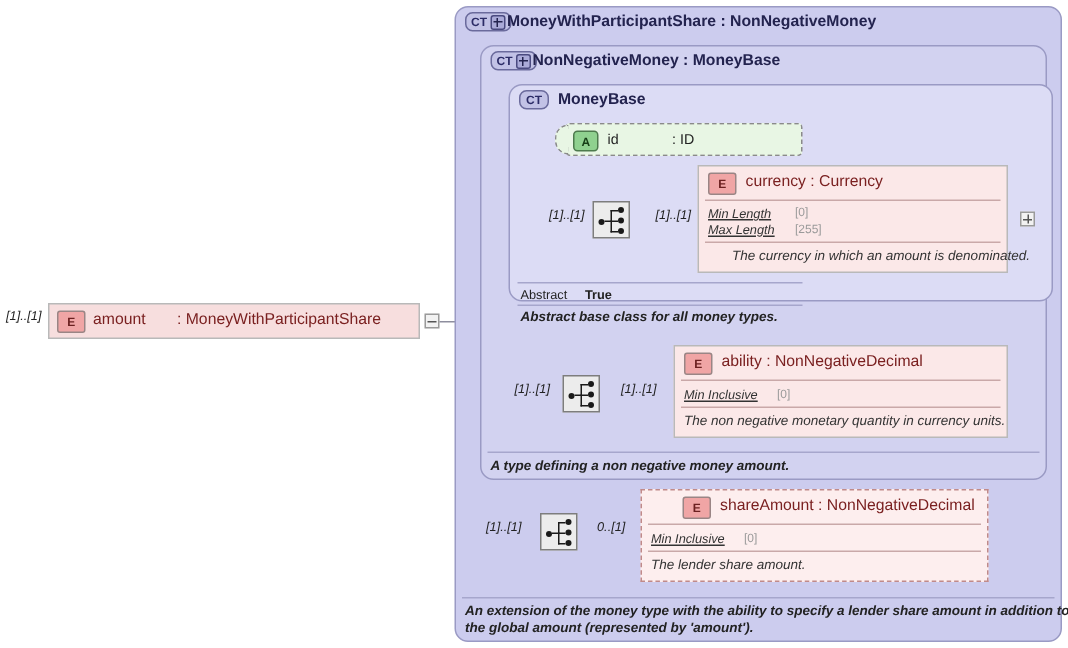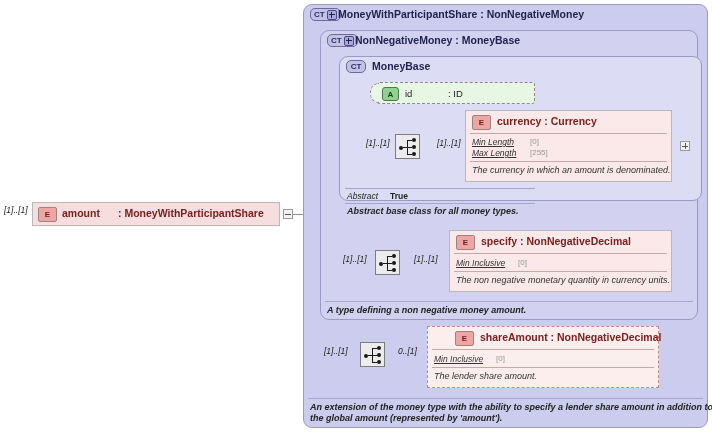--- a/index.html
+++ b/index.html
@@ -49,32 +49,32 @@
 
   
   .ebox{position:absolute;box-sizing:border-box;background:#fbe8e8;
         border:1px solid #b9b9b9;}
   .ebox.dashed{border:1px dashed #c08a8a;background:#fdeeee;}
   .ebox.plain{background:#f7dede;}
   .e-badge{position:absolute;width:17px;height:13px;border:1px solid #9a8585;
         border-radius:2px;background:#f0a5a5;
         font-size:8px;font-weight:bold;color:#6b2020;
         display:flex;align-items:center;justify-content:center;}
-  .e-title{position:absolute;font-size:10.5px;font-weight:bold;color:#7a2020;
+  .e-title{position:absolute;font-size:10.5px;font-weight:normal;color:#7a2020;
         white-space:nowrap;}
   .sep{position:absolute;height:1px;background:#c9a8a8;}
   .facet-n{position:absolute;font-size:8.5px;font-style:italic;color:#333;
         white-space:nowrap;text-decoration:underline;}
   .facet-v{position:absolute;font-size:8px;color:#9a9a9a;white-space:nowrap;}
   .edoc{position:absolute;font-size:9px;font-style:italic;color:#333;
         white-space:nowrap;}
 
   
   .ct-sep{position:absolute;height:1px;background:#a6a6cc;}
-  .ct-lbl{position:absolute;font-size:8.5px;font-style:italic;color:#222;
+  .ct-lbl{position:absolute;font-size:8.5px;color:#222;
         white-space:nowrap;}
   .ct-val{position:absolute;font-size:8.5px;font-weight:bold;color:#222;
         white-space:nowrap;}
   .ct-doc{position:absolute;font-size:9px;font-style:italic;color:#222;
         white-space:nowrap;line-height:11px;font-weight:bold;}
 
   
   .seq{position:absolute;width:25px;height:25px;box-sizing:border-box;
        border:1px solid #7d7d7d;background:#ececec;}
   .seq i{position:absolute;background:#1a1a1a;display:block;}
@@ -176,40 +176,40 @@
 
   <div class="ebox" style="left:465px;top:110px;width:207px;height:72px;"></div>
   <div class="e-badge" style="left:472px;top:115px;">E</div>
   <div class="e-title" style="left:497px;top:115px;">currency : Currency</div>
   <div class="sep" style="left:470px;top:133px;width:197px;"></div>
   <div class="facet-n" style="left:472px;top:137px;">Min Length</div>
   <div class="facet-v" style="left:530px;top:137px;">[0]</div>
   <div class="facet-n" style="left:472px;top:148px;">Max Length</div>
   <div class="facet-v" style="left:530px;top:148px;">[255]</div>
   <div class="sep" style="left:470px;top:161px;width:197px;"></div>
-  <div class="edoc" style="left:472px;top:165px;text-align:right;">The currency in which an amount is denominated.</div>
+  <div class="edoc" style="left:488px;top:165px;text-align:right;">The currency in which an amount is denominated.</div>
   <div class="tgl plus" style="left:680px;top:141px;"></div>
 
   <div class="card" style="left:343px;top:254px;">[1]..[1]</div>
   <div class="seq" style="left:375px;top:250px;">
     <i style="left:3px;top:11px;width:4px;height:4px;border-radius:50%;"></i>
     <i style="left:7px;top:12px;width:5px;height:1px;"></i>
     <i style="left:11px;top:5px;width:1px;height:15px;"></i>
     <i style="left:11px;top:5px;width:5px;height:1px;"></i>
     <i style="left:11px;top:12px;width:5px;height:1px;"></i>
     <i style="left:11px;top:19px;width:5px;height:1px;"></i>
     <i style="left:16px;top:3px;width:4px;height:4px;border-radius:50%;"></i>
     <i style="left:16px;top:10px;width:4px;height:4px;border-radius:50%;"></i>
     <i style="left:16px;top:17px;width:4px;height:4px;border-radius:50%;"></i>
   </div>
   <div class="card" style="left:414px;top:254px;">[1]..[1]</div>
 
   <div class="ebox" style="left:449px;top:230px;width:223px;height:62px;"></div>
   <div class="e-badge" style="left:456px;top:235px;">E</div>
-  <div class="e-title" style="left:481px;top:235px;">specify : NonNegativeDecimal</div>
+  <div class="e-title" style="left:481px;top:235px;">ability : NonNegativeDecimal</div>
   <div class="sep" style="left:454px;top:253px;width:213px;"></div>
   <div class="facet-n" style="left:456px;top:258px;">Min Inclusive</div>
   <div class="facet-v" style="left:518px;top:258px;">[0]</div>
   <div class="sep" style="left:454px;top:271px;width:213px;"></div>
   <div class="edoc" style="left:456px;top:275px;">The non negative monetary quantity in currency units.</div>
 
   <div class="card" style="left:324px;top:346px;">[1]..[1]</div>
   <div class="seq" style="left:360px;top:342px;">
     <i style="left:3px;top:11px;width:4px;height:4px;border-radius:50%;"></i>
     <i style="left:7px;top:12px;width:5px;height:1px;"></i>

